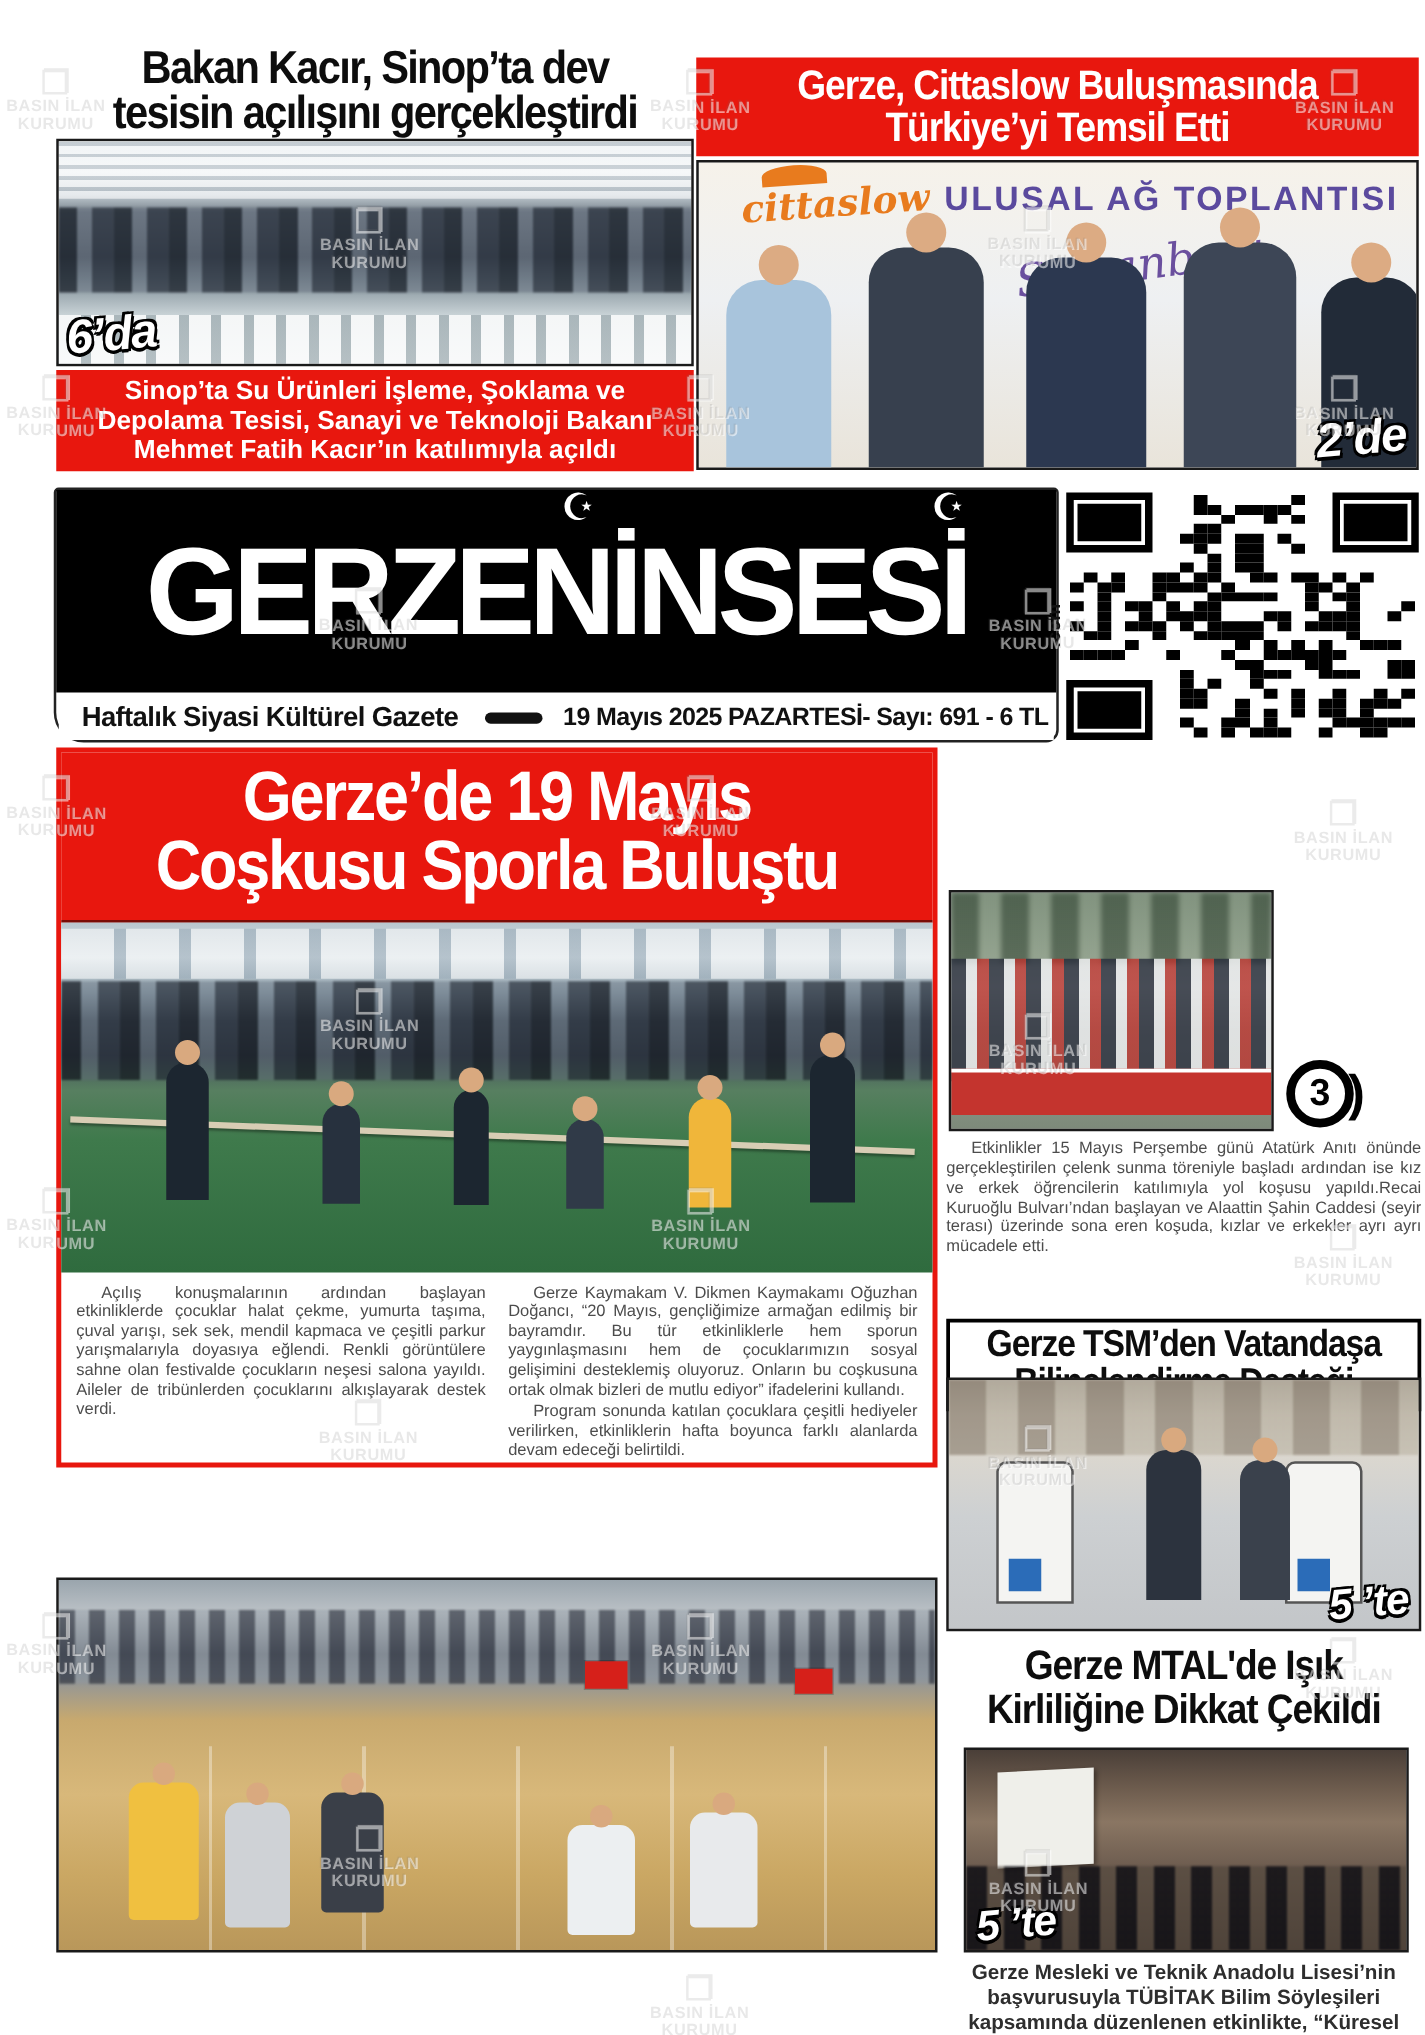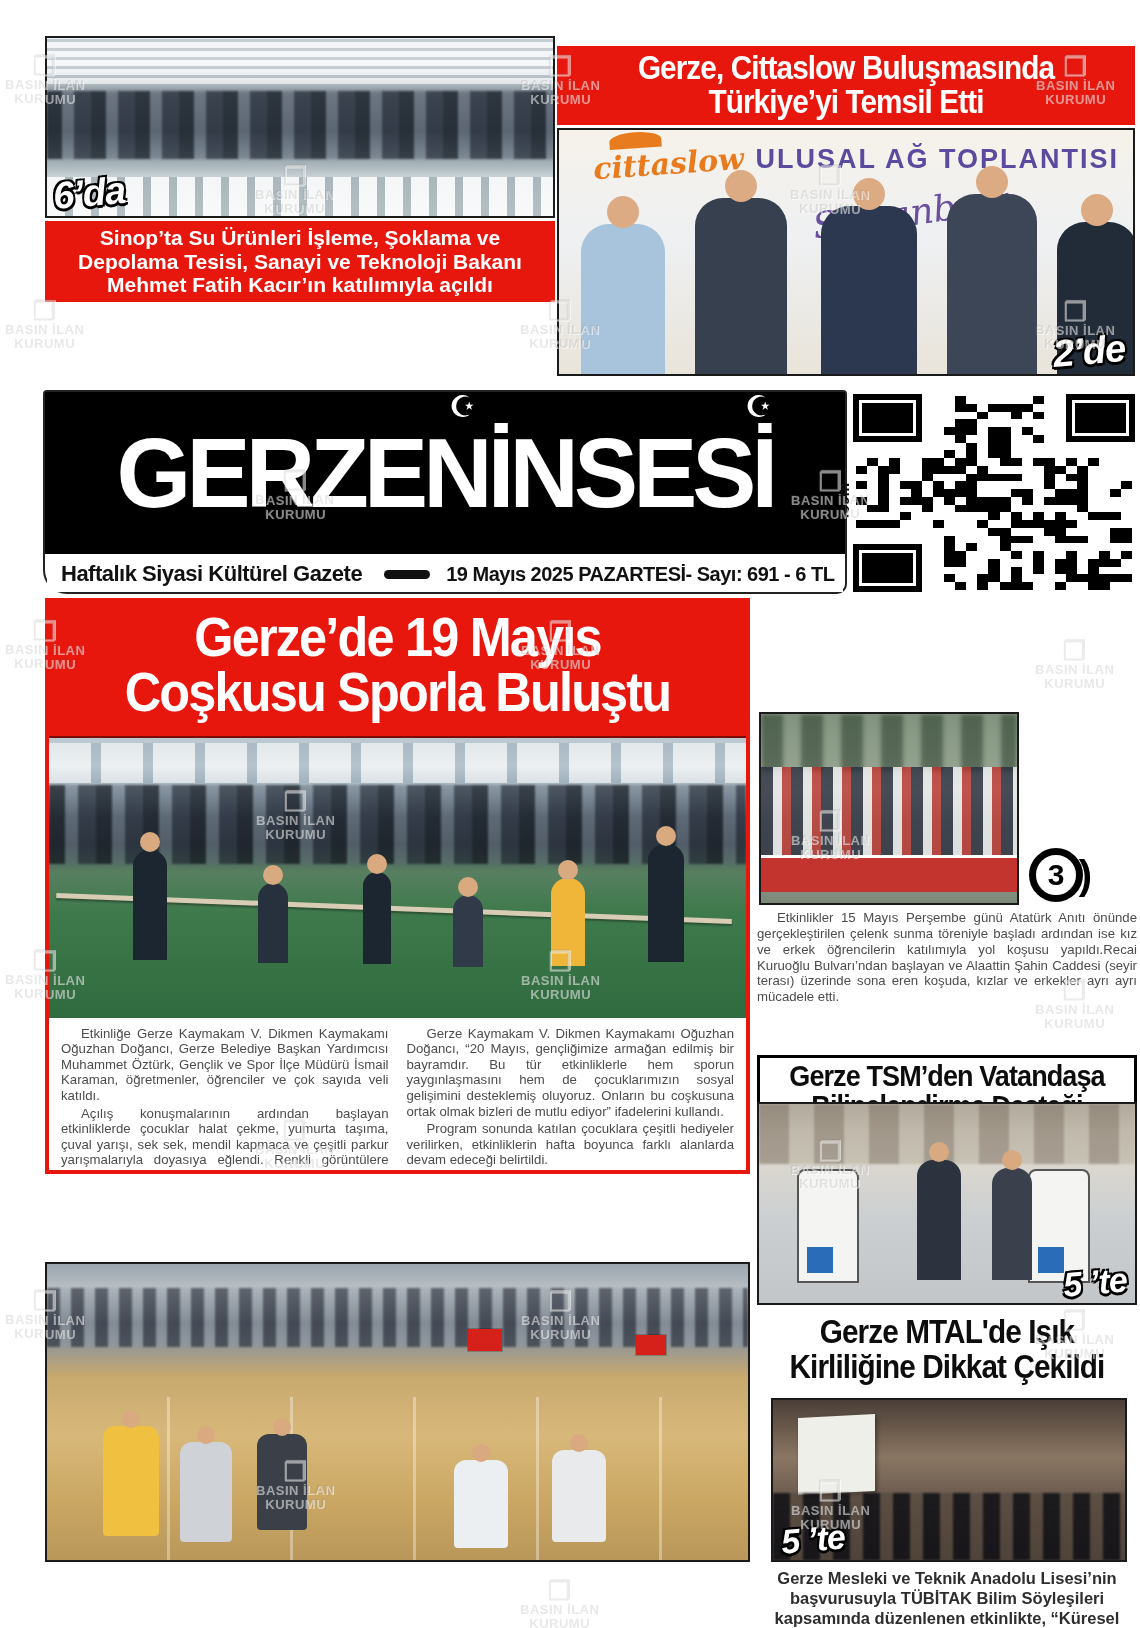--- a/index.html
+++ b/index.html
@@ -59,21 +59,21 @@
   .dotcom{position:absolute;left:826px;top:492px;transform:rotate(-90deg);transform-origin:center;
      font-weight:bold;font-size:15px;color:#111;z-index:3;}
   
   .qr{position:absolute;left:850px;top:392px;width:288px;height:202px;background:#fff;z-index:2;}
   .qr i{position:absolute;background:#000;}
   .finder{position:absolute;width:24%;height:24%;border:6px solid #000;background:#fff;box-sizing:border-box;}
   .finder::after{content:"";position:absolute;inset:3px;background:#000;}
   .f-tl{top:1%;left:1%;} .f-tr{top:1%;right:1%;} .f-bl{bottom:1%;left:1%;}
   
   .dateline{position:absolute;left:47px;top:556px;width:796px;height:36px;z-index:2;
-     display:flex;align-items:center;background:#fff;padding-left:14px;box-sizing:border-box;}
+     display:flex;align-items:center;background:#fff;padding-left:14px;box-sizing:border-box;justify-content:center;}
   .dl-left{font-weight:bold;font-size:22px;color:#111;letter-spacing:-.5px;}
   .dl-dash{width:46px;height:9px;background:#111;border-radius:5px;margin:0 16px 0 22px;}
   .dl-right{font-weight:bold;font-size:20px;color:#111;letter-spacing:-.5px;}
   
   .main-story{position:absolute;left:45px;top:598px;width:705px;border:4px solid #e8170e;
      box-sizing:border-box;background:#fff;}
   .ms-red{background:#e8170e;color:#fff;padding:6px 8px 8px;}
   .ms-hl{font-weight:bold;font-size:56px;line-height:.98;text-align:center;letter-spacing:-2px;margin:2px 0 8px;}
   .ms-sub{font-weight:bold;font-size:22px;line-height:1.2;margin:0;padding:0 2px;}
   .photo-main{width:100%;height:282px;border:none;border-top:2px solid #7a0b06;
@@ -142,20 +142,24 @@
   .rail-caption{position:absolute;left:0;top:968px;width:100%;text-align:center;font-weight:bold;
      font-size:16.5px;line-height:1.22;color:#2e2e2e;margin:0;}
   .badge-sm{font-size:34px;}
 </style>
 </head>
 <body>
 
 <div class="page">
 
   <section class="story-tl">
+    <h2 class="hl-black cond">
+      <span class="line">Bakan Kacır, Sinop’ta dev</span>
+      <span class="line">tesisin açılışını gerçekleştirdi</span>
+    </h2>
     <div class="photo photo-ceremony">
       <div class="truss"></div>
       <div class="crowd"></div>
       <div class="chairs"></div>
       <span class="badge" style="left:6px;bottom:4px;">6’da</span>
     </div>
     <p class="red-caption">Sinop’ta Su Ürünleri İşleme, Şoklama ve Depolama Tesisi, Sanayi ve Teknoloji Bakanı Mehmet Fatih Kacır’ın katılımıyla açıldı</p>
   </section>
 
   <section class="story-tr">
@@ -396,21 +400,20 @@
       <div class="rope"></div>
       <div class="sil" style="left:12%;top:40%;width:34px;height:110px;background:#1c2630;"></div>
       <div class="sil" style="left:30%;top:52%;width:30px;height:80px;background:#27313e;"></div>
       <div class="sil" style="left:45%;top:48%;width:28px;height:92px;background:#1c2630;"></div>
       <div class="sil" style="left:58%;top:56%;width:30px;height:72px;background:#303a48;"></div>
       <div class="sil" style="left:72%;top:50%;width:34px;height:88px;background:#f0b63a;"></div>
       <div class="sil" style="left:86%;top:38%;width:36px;height:118px;background:#1c2630;"></div>
     </div>
     <div class="ms-text">
       <div class="ms-col">
-        <p>Etkinliğe Gerze Kaymakam V. Dikmen Kaymakamı Oğuzhan Doğancı, Gerze Belediye Başkan Yardımcısı Muhammet Öztürk, Gençlik ve Spor İlçe Müdürü İsmail Karaman, öğretmenler, öğrenciler ve çok sayıda veli katıldı.</p>
         <p>Açılış konuşmalarının ardından başlayan etkinliklerde çocuklar halat çekme, yumurta taşıma, çuval yarışı, sek sek, mendil kapmaca ve çeşitli parkur yarışmalarıyla doyasıya eğlendi. Renkli görüntülere sahne olan festivalde çocukların neşesi salona yayıldı. Aileler de tribünlerden çocuklarını alkışlayarak destek verdi.</p>
       </div>
       <div class="ms-col">
         <p>Gerze Kaymakam V. Dikmen Kaymakamı Oğuzhan Doğancı, “20 Mayıs, gençliğimize armağan edilmiş bir bayramdır. Bu tür etkinliklerle hem sporun yaygınlaşmasını hem de çocuklarımızın sosyal gelişimini desteklemiş oluyoruz. Onların bu coşkusuna ortak olmak bizleri de mutlu ediyor” ifadelerini kullandı.</p>
         <p>Program sonunda katılan çocuklara çeşitli hediyeler verilirken, etkinliklerin hafta boyunca farklı alanlarda devam edeceği belirtildi.</p>
 
       </div>
     </div>
   </section>
 

